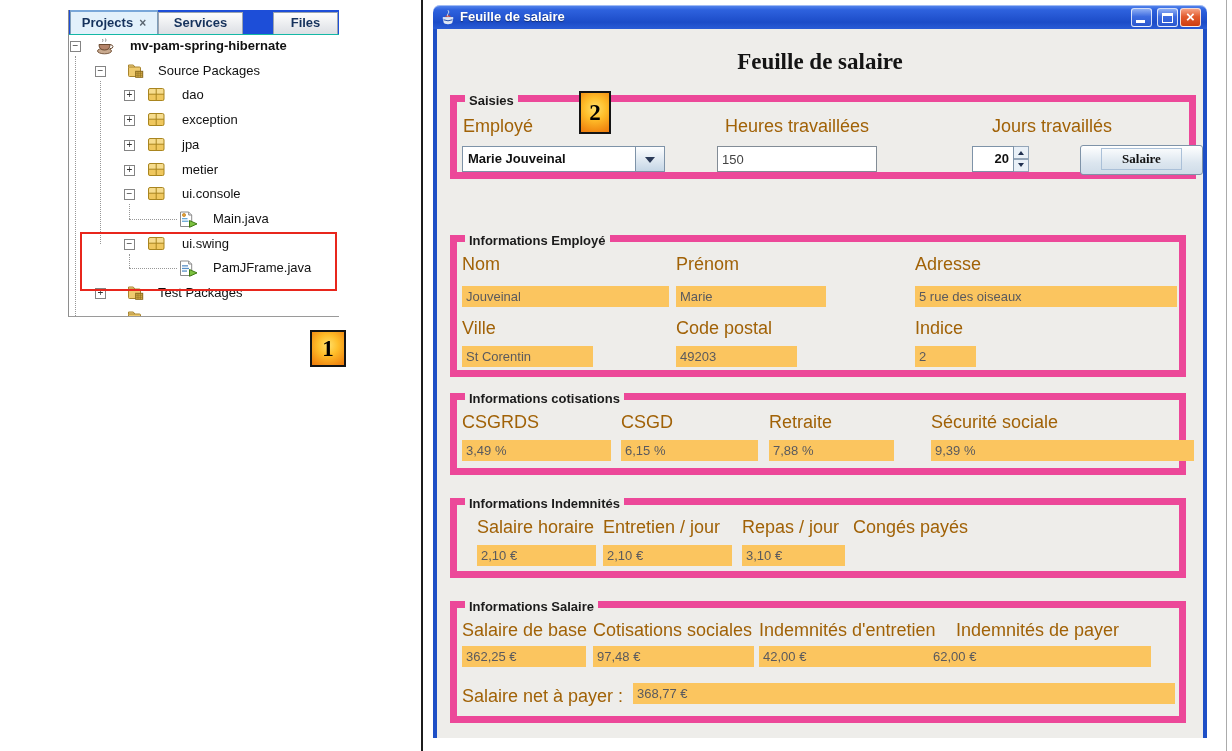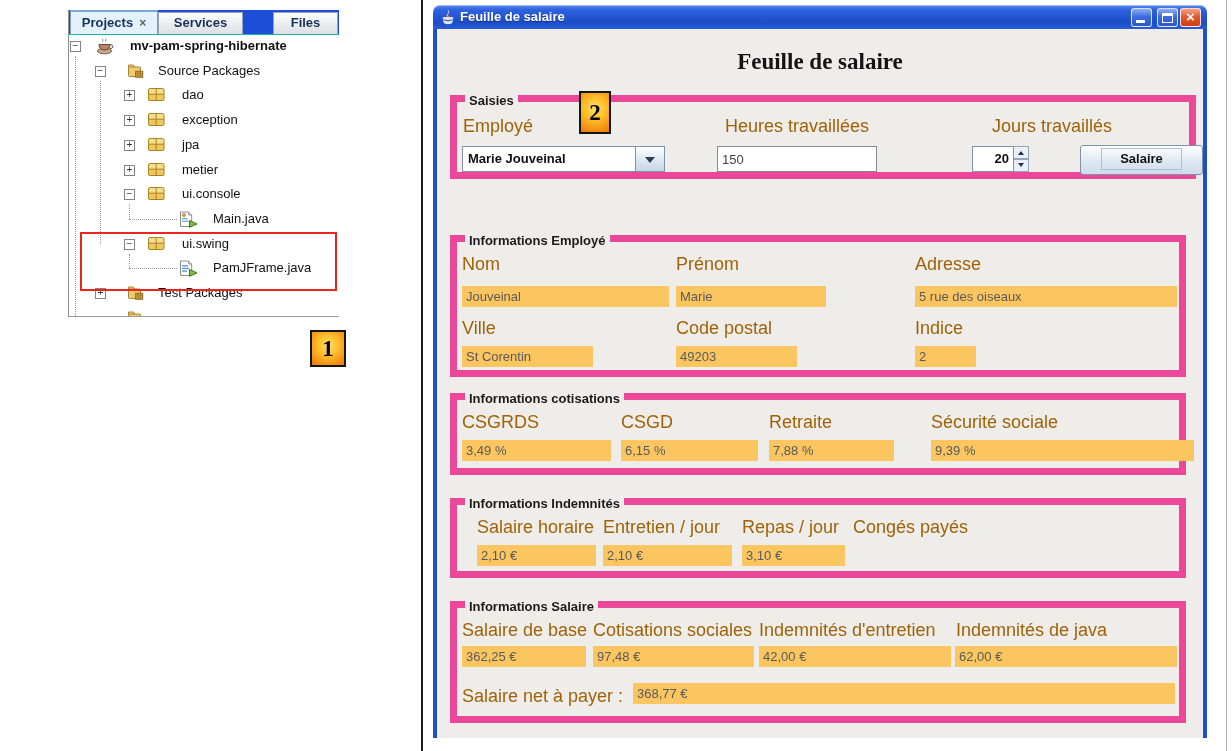--- a/index.html
+++ b/index.html
@@ -81,21 +81,21 @@
        font-size:13px;font-weight:bold;color:#111;text-align:right;line-height:24px;padding-right:4px;}
   .spin-btns{width:15px;height:26px;display:flex;flex-direction:column;}
   .spin-b{flex:1;box-sizing:border-box;border:1px solid #93a5b8;border-left:none;background:#e9f0f7;
        display:flex;align-items:center;justify-content:center;cursor:pointer;}
   .tri-up-s{width:0;height:0;border:3px solid transparent;border-bottom:4px solid #203050;margin-bottom:2px;}
   .tri-dn-s{width:0;height:0;border:3px solid transparent;border-top:4px solid #203050;margin-top:2px;}
 
   .btn{position:absolute;box-sizing:border-box;border:1px solid #7e93a8;border-radius:3px;
        background:linear-gradient(#ffffff,#dce6ef 60%,#cfdce8);cursor:pointer;
        font-size:13px;font-weight:bold;color:#111;text-align:center;}
-  .btn-inner{display:block;margin:2px 20px;border:1px solid #aac0d8;line-height:20px;}
+  .btn-inner{display:block;margin:2px 20px;border:1px solid #aac0d8;line-height:20px;font-family:Liberation Serif, serif;}
 </style>
 </head>
 <body>
 
 <div class="stage">
 
   <div class="divider"></div>
   <div class="edge-line"></div>
 
   <div class="ide">
@@ -346,25 +346,25 @@
           <div class="bar" style="left:20px;top:40px;width:119px;">2,10 €</div>
           <div class="bar" style="left:146px;top:40px;width:129px;">2,10 €</div>
           <div class="bar" style="left:285px;top:40px;width:103px;">3,10 €</div>
         </div>
 
         <div class="grp" style="left:13px;top:572px;width:736px;height:122px;">
           <span class="grp-title">Informations Salaire</span>
           <span class="lbl" style="left:5px;top:12px;">Salaire de base</span>
           <span class="lbl" style="left:136px;top:12px;">Cotisations sociales</span>
           <span class="lbl" style="left:302px;top:12px;">Indemnités d'entretien</span>
-          <span class="lbl" style="left:499px;top:12px;">Indemnités de java</span>
+          <span class="lbl" style="left:499px;top:12px;">Indemnités de payer</span>
           <div class="bar" style="left:5px;top:38px;width:124px;">362,25 €</div>
           <div class="bar" style="left:136px;top:38px;width:161px;">97,48 €</div>
           <div class="bar" style="left:302px;top:38px;width:192px;">42,00 €</div>
-          <div class="bar" style="left:498px;top:38px;width:222px;">62,00 €</div>
+          <div class="bar" style="left:472px;top:38px;width:222px;">62,00 €</div>
           <span class="lbl" style="left:5px;top:78px;">Salaire net à payer :</span>
           <div class="bar" style="left:176px;top:75px;width:542px;">368,77 €</div>
         </div>
 
       </div>
     </div>
   </div>
 
 </div>
 

